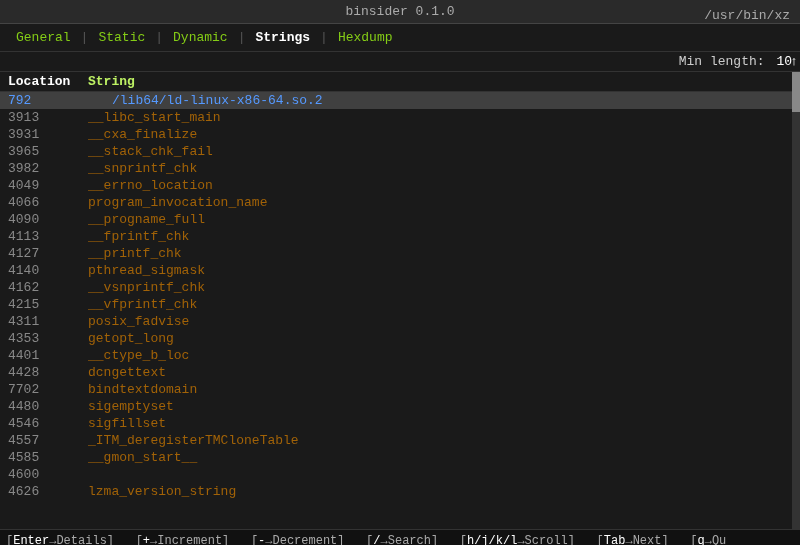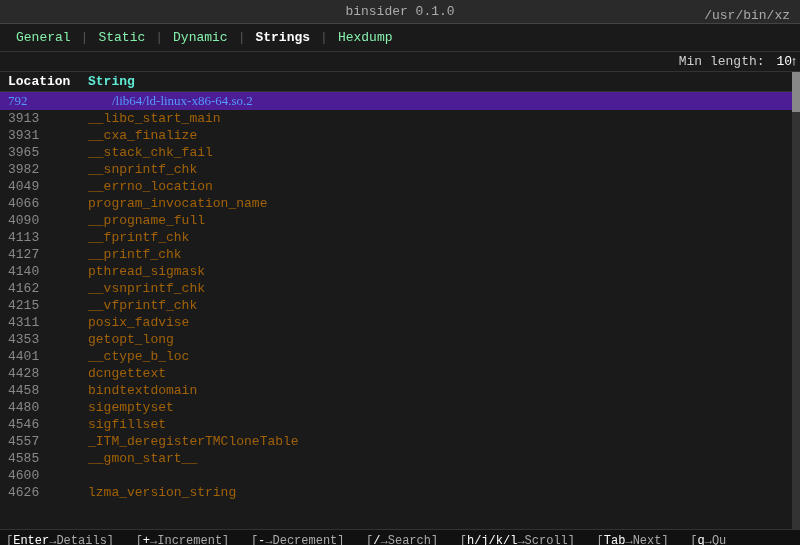--- a/index.html
+++ b/index.html
@@ -33,21 +33,21 @@
     #nav-bar {
       background: #1a1a1a;
       display: flex;
       align-items: center;
       padding: 4px 8px;
       border-bottom: 1px solid #333;
       position: relative;
     }
     .nav-item {
       padding: 2px 8px;
-      color: #86efac;
+      color: #84cc16;
       cursor: pointer;
     }
     .nav-item.active {
       color: #ffffff;
       font-weight: bold;
     }
     .nav-sep {
       color: #555;
       padding: 0 2px;
     }
@@ -92,31 +92,30 @@
       font-weight: bold;
       background: #1a1a1a;
       border-bottom: 1px solid #333;
     }
     .col-location {
       width: 80px;
       color: #ffffff;
     }
     .col-string {
       flex: 1;
-      color: #5eead4;
+      color: #bef264;
       font-family: Liberation Mono, monospace;
     }
     .row {
       display: flex;
       padding: 1px 8px;
       cursor: pointer;
     }
     .row.highlighted {
-      background: #4c1d95;
-      font-family: Liberation Serif, serif;
+      background: #404040;
     }
     .row .loc {
       width: 80px;
       color: #888888;
       flex-shrink: 0;
     }
     .row.highlighted .loc {
       color: #5599ff;
     }
     .row .str {
@@ -267,21 +266,21 @@
         </div>
         <div class="row">
           <span class="loc">4401</span>
           <span class="str">__ctype_b_loc</span>
         </div>
         <div class="row">
           <span class="loc">4428</span>
           <span class="str">dcngettext</span>
         </div>
         <div class="row">
-          <span class="loc">4458</span>
+          <span class="loc">7702</span>
           <span class="str">bindtextdomain</span>
         </div>
         <div class="row">
           <span class="loc">4480</span>
           <span class="str">sigemptyset</span>
         </div>
         <div class="row">
           <span class="loc">4546</span>
           <span class="str">sigfillset</span>
         </div>

